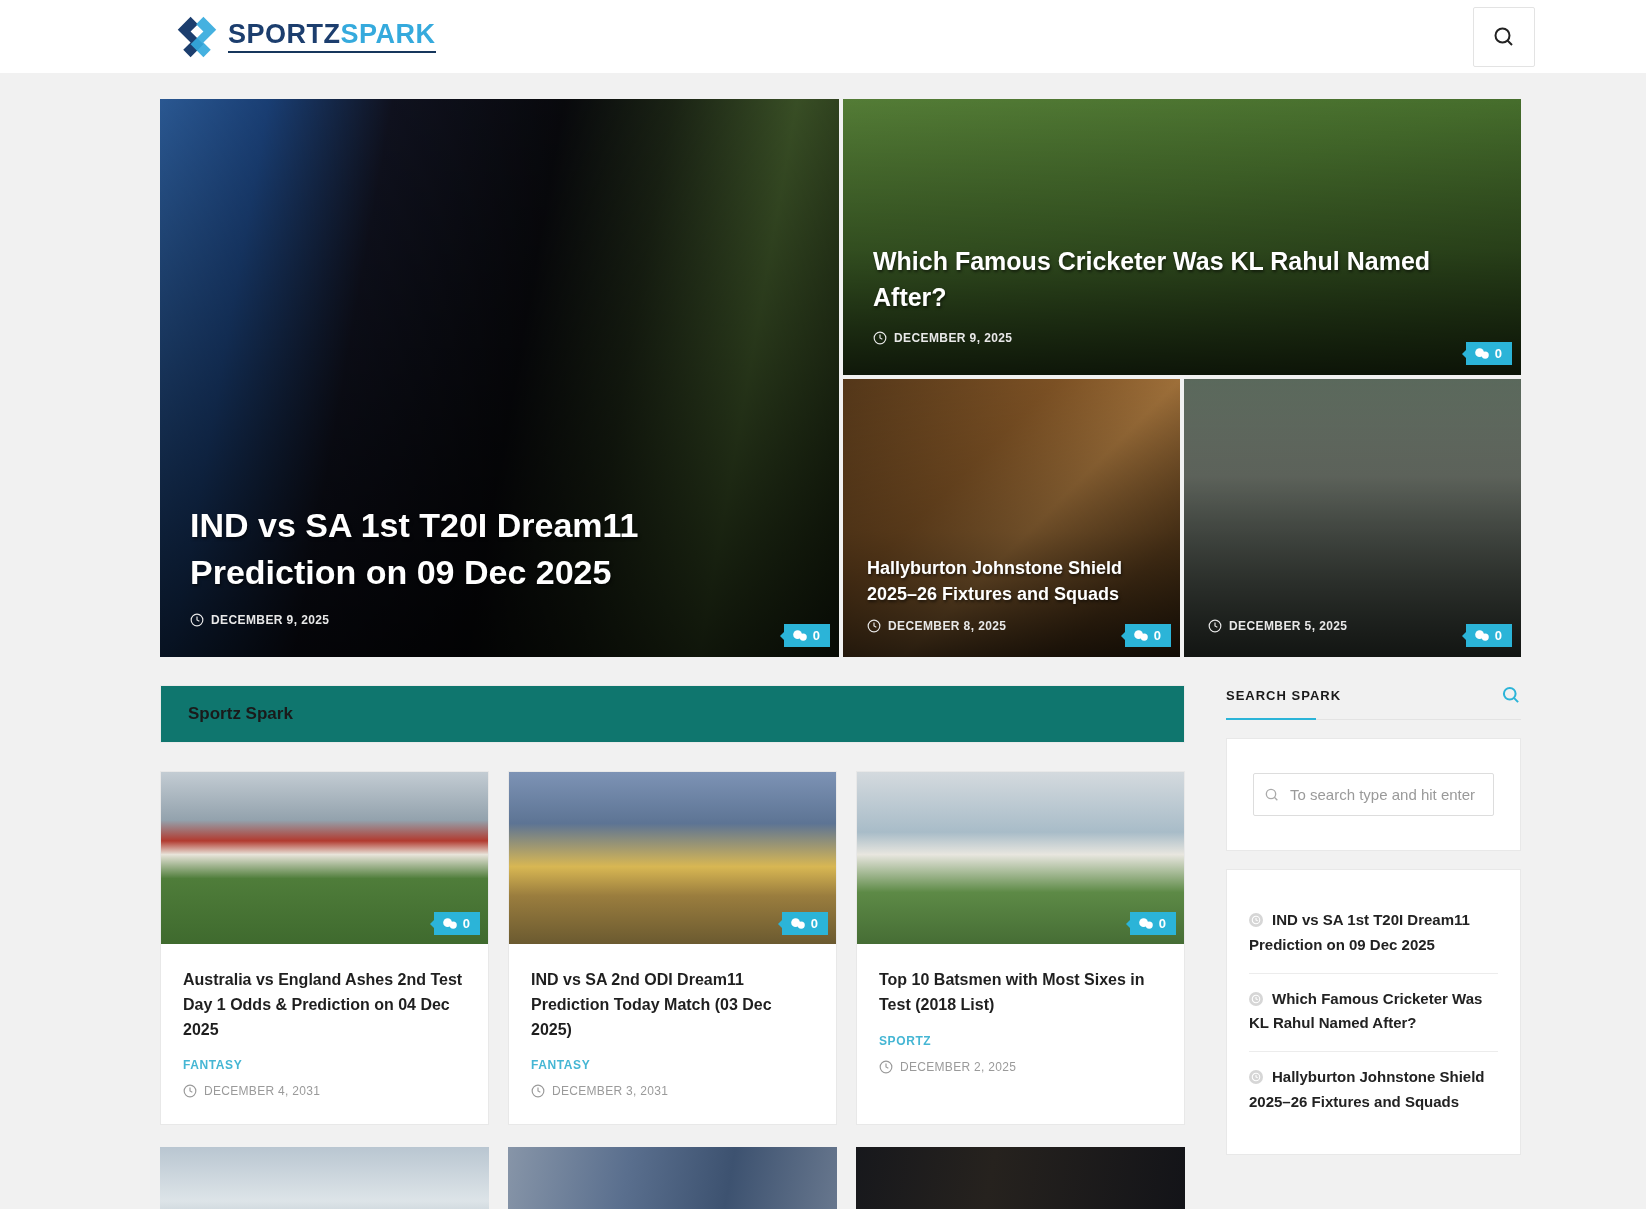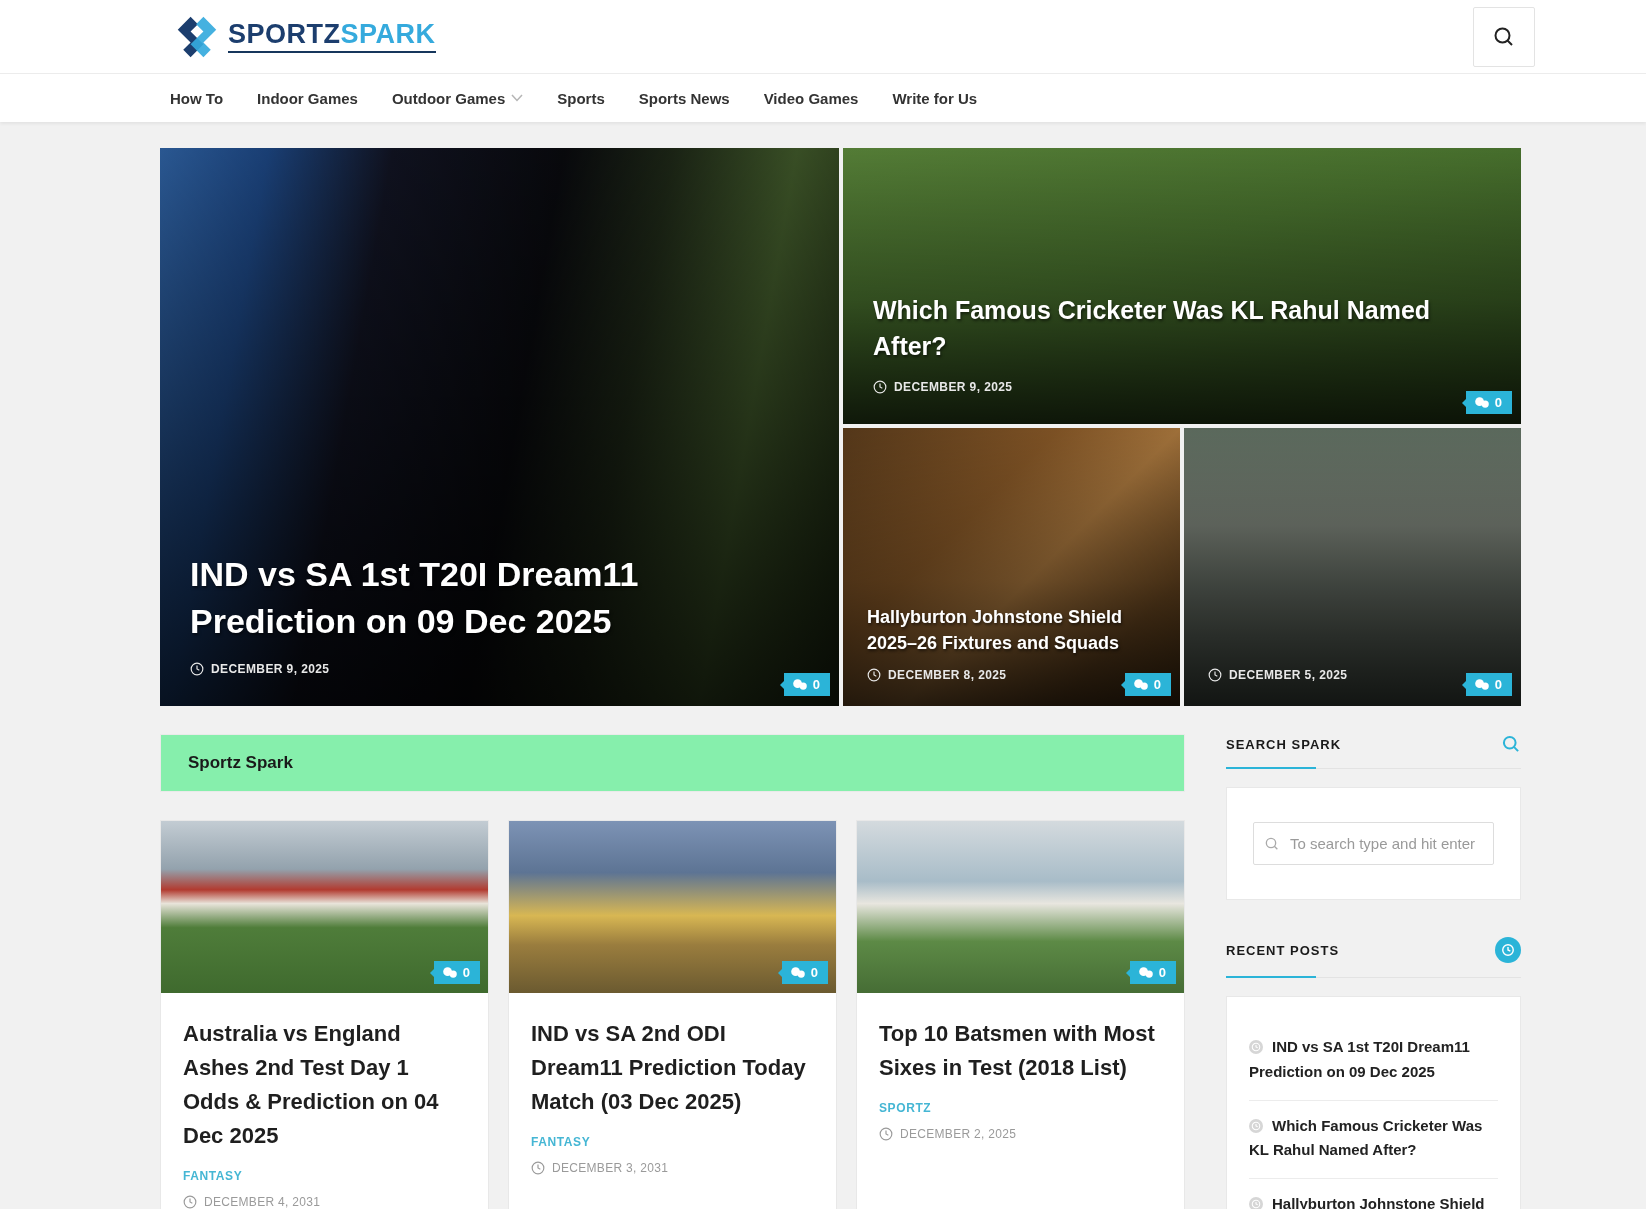--- a/index.html
+++ b/index.html
@@ -51,32 +51,32 @@
 
   .badge { position:absolute; right:9px; bottom:10px; background:#2bb4d8; color:#fff; font-size:13px; font-weight:bold; padding:4px 10px 4px 8px; display:flex; align-items:center; gap:5px; cursor:pointer; }
   .badge::before { content:''; position:absolute; left:-10px; top:50%; transform:translateY(-50%); border:6px solid transparent; border-right:6px solid #2bb4d8; }
   .badge svg { width:16px; height:13px; fill:#fff; }
 
   
   .content-row { display:flex; margin-top:28px; }
   .col-main { width:1025px; }
   .sidebar { width:295px; margin-left:41px; }
 
-  .section-bar { background:#86efac; border:1px solid #eaeaea; height:58px; display:flex; align-items:center; padding-left:27px; }
+  .section-bar { background:#0f766e; border:1px solid #eaeaea; height:58px; display:flex; align-items:center; padding-left:27px; }
   .section-bar h3 { font-size:17px; font-weight:bold; color:#1a1a1a; }
 
   .cards { display:flex; gap:19px; margin-top:28px; }
   .card { width:329px; background:#fff; border:1px solid #e8e8e8; cursor:pointer; }
   .card-img { position:relative; height:172px; overflow:hidden; }
   .img-card-0 { background:linear-gradient(180deg,#c3ccd3 0%,#93a2ad 28%,#b23b30 40%,#e8e4da 48%,#4f7d3a 62%,#3f6a2e 100%); }
   .img-card-1 { background:linear-gradient(180deg,#7d93b5 0%,#5d7494 30%,#d8b753 55%,#9a7d3e 72%,#6b5a30 100%); }
   .img-card-2 { background:linear-gradient(180deg,#d4dade 0%,#a8bcc8 35%,#e8e6df 48%,#5d8a46 70%,#466d35 100%); }
   .card-img .badge { right:8px; bottom:9px; }
   .card-body { padding:24px 22px 26px; }
-  .card-body h3 { font-size:22px; font-weight:bold; line-height:1.55; color:#1f1f1f; }
+  .card-body h3 { font-size:16px; font-weight:bold; line-height:1.55; color:#1f1f1f; }
   .card-cat { display:inline-block; margin-top:16px; font-size:12px; font-weight:bold; letter-spacing:.6px; color:#45b6d4; cursor:pointer; }
   .card-meta { display:flex; align-items:center; gap:7px; margin-top:11px; font-size:12px; color:#9a9a9a; letter-spacing:.3px; }
   .card-meta svg { width:14px; height:14px; stroke:#9a9a9a; }
 
   .cards.partial { margin-top:22px; }
   .partial-img { width:329px; height:120px; }
   .img-p0 { background:linear-gradient(180deg,#b9c6d1 0%,#dde4e8 45%,#8fa0ad 100%); }
   .img-p1 { background:linear-gradient(100deg,#8795a8 0%,#5a6f8e 35%,#3d5270 65%,#6b7a90 100%); }
   .img-p2 { background:linear-gradient(100deg,#17181c 0%,#26221e 40%,#121318 100%); }
 
@@ -118,36 +118,20 @@
       </a>
       <button class="hdr-search">
         <svg viewBox="0 0 24 24" fill="none" stroke-width="2">
             <circle cx="10.5" cy="10.5" r="7"></circle>
             <line x1="15.5" y1="15.5" x2="20" y2="20"></line>
           </svg>
       </button>
     </div>
   </header>
 
-  <nav>
-    <div class="container nav-inner">
-      <a>How To</a>
-      <a>Indoor Games</a>
-      <a>
-          <span>Outdoor Games</span>
-          <svg viewBox="0 0 12 8" fill="none" stroke-width="1.5">
-            <polyline points="1,1 6,6.5 11,1"></polyline>
-          </svg>
-        </a>
-      <a>Sports</a>
-      <a>Sports News</a>
-      <a>Video Games</a>
-      <a>Write for Us</a>
-    </div>
-  </nav>
 
   <main>
     <div class="container">
 
       <section class="hero">
 
         <article class="hero-main">
           <div class="img img-hero-main"></div>
           <div class="shade shade-dark"></div>
           <div class="hero-content">
@@ -346,29 +330,20 @@
           <div class="widget-card search-card">
             <div class="input-wrap">
               <svg viewBox="0 0 24 24" fill="none" stroke-width="2">
                   <circle cx="10.5" cy="10.5" r="7"></circle>
                   <line x1="15.5" y1="15.5" x2="20" y2="20"></line>
                 </svg>
               <input type="text" placeholder="To search type and hit enter" style="">
             </div>
           </div>
 
-          <div class="widget-head recent-head">
-            <h4>RECENT POSTS</h4>
-            <span class="clock-badge">
-              <svg viewBox="0 0 24 24" fill="none" stroke-width="2.4">
-                  <circle cx="12" cy="12" r="9"></circle>
-                  <polyline points="12,7 12,12 16,14"></polyline>
-                </svg>
-            </span>
-          </div>
           <div class="widget-card posts-card">
             <a class="rp"><svg viewBox="0 0 24 24" fill="none" stroke-width="2.6">
                   <circle cx="12" cy="12" r="9"></circle>
                   <polyline points="12,7 12,12 16,14"></polyline>
                 </svg><span>IND vs SA 1st T20I Dream11 Prediction on 09 Dec 2025</span></a>
             <a class="rp"><svg viewBox="0 0 24 24" fill="none" stroke-width="2.6">
                   <circle cx="12" cy="12" r="9"></circle>
                   <polyline points="12,7 12,12 16,14"></polyline>
                 </svg><span>Which Famous Cricketer Was KL Rahul Named After?</span></a>
             <a class="rp"><svg viewBox="0 0 24 24" fill="none" stroke-width="2.6">

